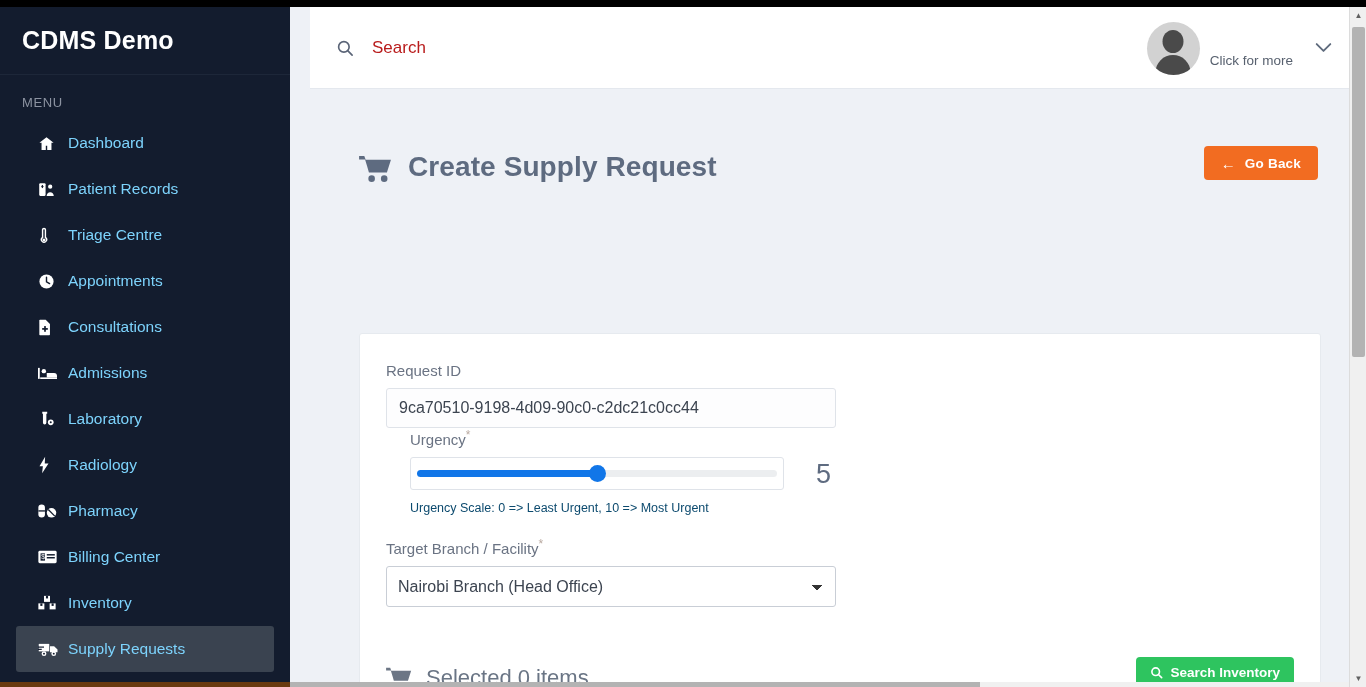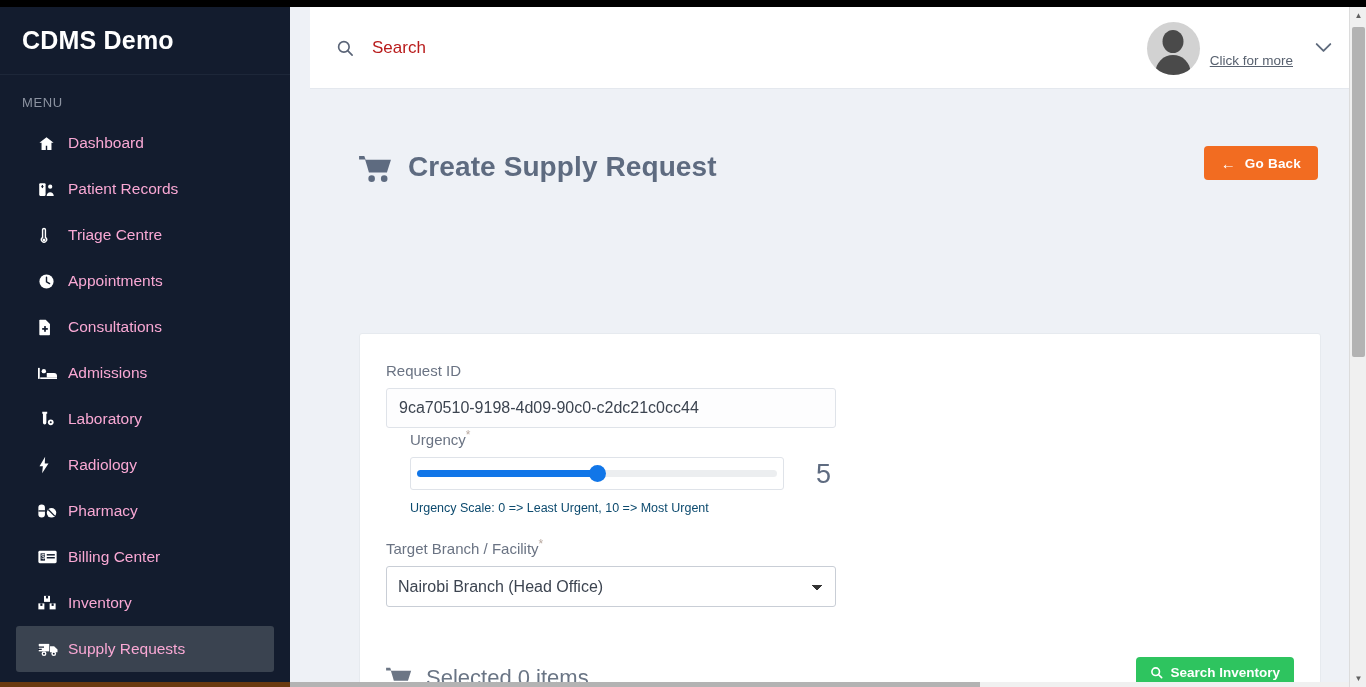--- a/index.html
+++ b/index.html
@@ -64,21 +64,21 @@
   }
   .nav-item.active { background: #3a4350; }
   .nav-ico {
     width: 26px; flex: 0 0 26px;
     display: flex; align-items: center; justify-content: flex-start;
     color: #ffffff;
   }
   .nav-ico svg { display: block; }
   .nav-text {
     font-size: 15.5px;
-    color: #f9a8d4;
+    color: #7dd3fc;
     margin-left: 4px;
   }
 
   
   .main {
     flex: 1 1 auto;
     height: 680px;
     position: relative;
     background: #eef1f6;
     overflow: hidden;
@@ -123,21 +123,21 @@
   }
   .avatar .body {
     position: absolute; left: 50%; bottom: -8px;
     transform: translateX(-50%);
     width: 35px; height: 28px;
     border-radius: 18px 18px 6px 6px;
     background: #4a4a4a;
   }
   .profile-label {
     font-size: 13.5px; color: #58616f;
-    margin-left: 10px; margin-top: 24px; text-decoration: underline;
+    margin-left: 10px; margin-top: 24px;
   }
   .chev {
     margin-left: 22px; margin-bottom: 2px;
     color: #5f6b7d; display: flex;
   }
 
   
   .page {
     position: relative;
     width: 1060px;

